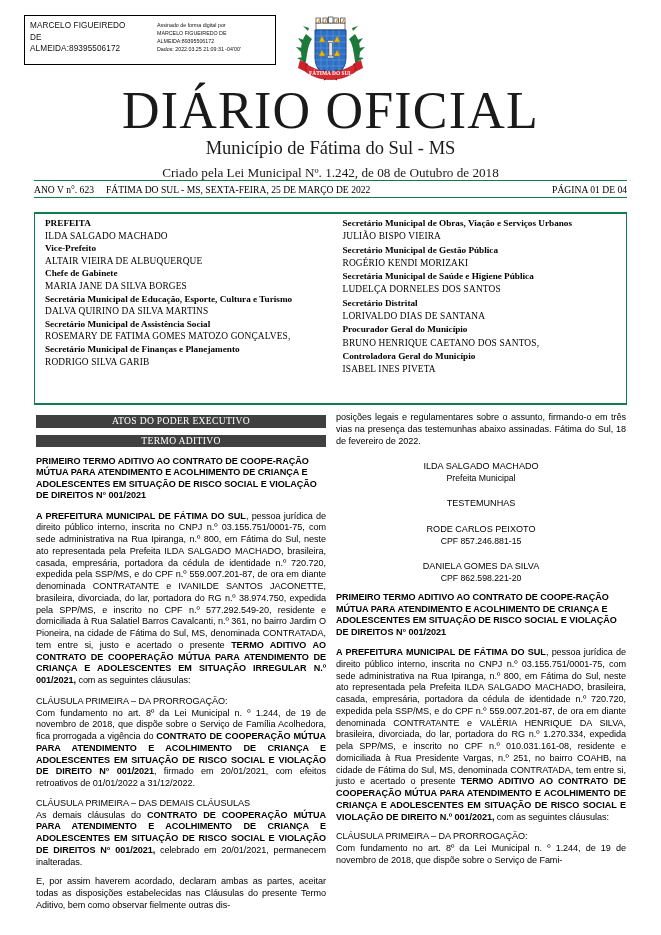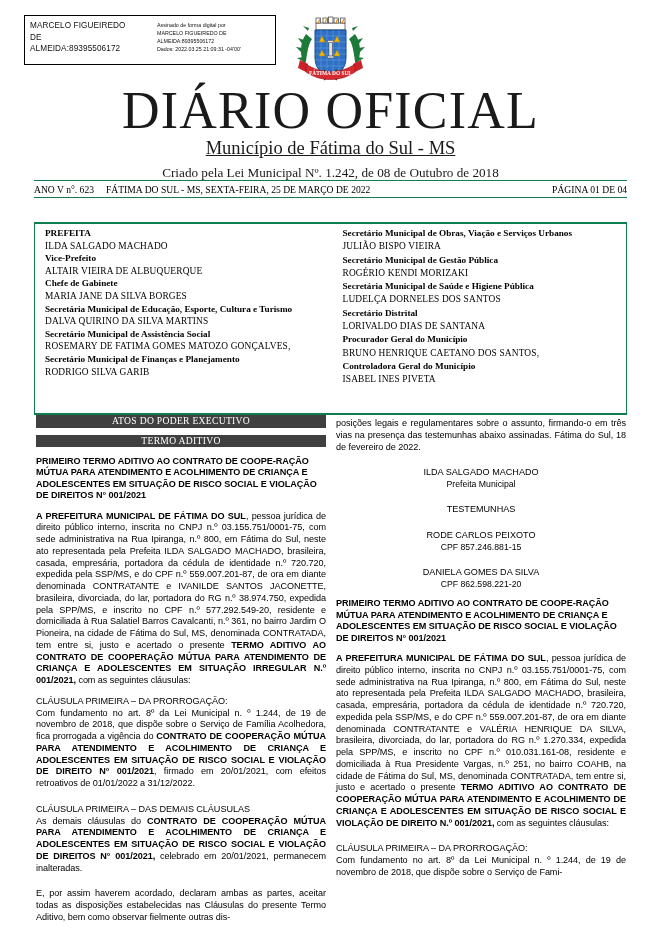--- a/index.html
+++ b/index.html
@@ -81,21 +81,20 @@
     letter-spacing: 1.2px;
     color: #1a1a1a;
     font-weight: 400;
   }
   .muni-sub {
     font-family: "Liberation Serif", serif;
     font-size: 18.5px;
     line-height: 22px;
     color: #1a1a1a;
     margin-top: 1px;
-    text-decoration: underline;
   }
   .criado {
     font-family: "Liberation Serif", serif;
     font-size: 13.2px;
     line-height: 17px;
     color: #1a1a1a;
     margin-top: 5px;
   }
 
   
@@ -125,21 +124,20 @@
     top: 212px;
     width: 593px;
     height: 193px;
     box-sizing: border-box;
     border-left: 1px solid #0f7d4f;
     border-right: 1px solid #0f7d4f;
     border-top: 2.2px solid #0f7d4f;
     border-bottom: 2.2px solid #0f7d4f;
     display: flex;
     padding: 3px 0 0 0;
-    margin-top: 10px;
   }
   .officials-col {
     width: 50%;
     box-sizing: border-box;
     padding: 0 8px 0 10px;
   }
   .officials-col.right { padding-left: 12px; }
   .role {
     font-family: "Liberation Serif", serif;
     font-weight: bold;
@@ -193,21 +191,21 @@
 
   .body-p {
     font-family: "Liberation Sans", sans-serif;
     font-size: 9.1px;
     line-height: 11.75px;
     text-align: justify;
     color: #000;
     margin-top: 9px;
     letter-spacing: -0.06px;
   }
-  .body-p.tight { margin-top: 14px; }
+  .body-p.tight { margin-top: 8px; }
   .body-p b { font-weight: bold; }
 
   .sig-block {
     font-family: "Liberation Sans", sans-serif;
     font-size: 9.1px;
     line-height: 11.6px;
     text-align: center;
     color: #000;
     margin-top: 14px;
   }

